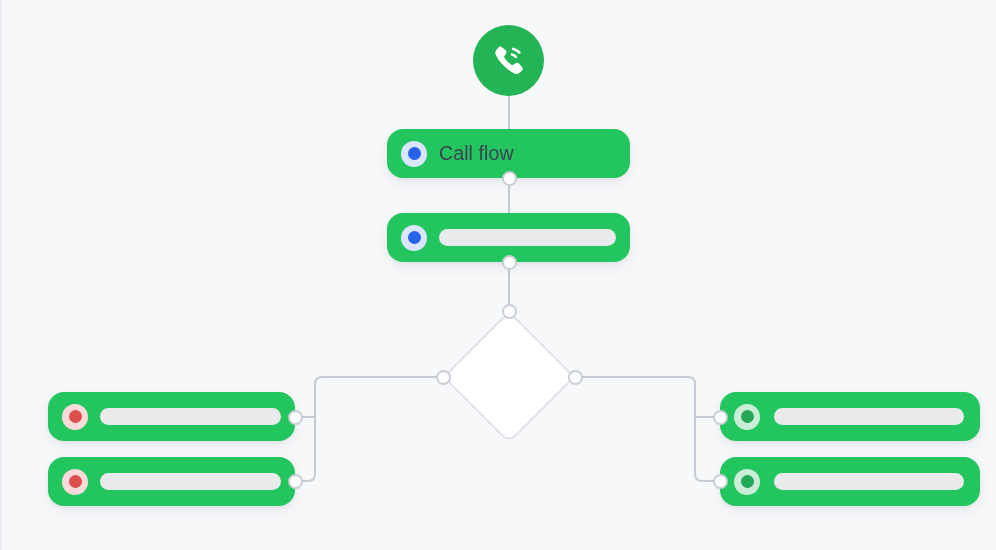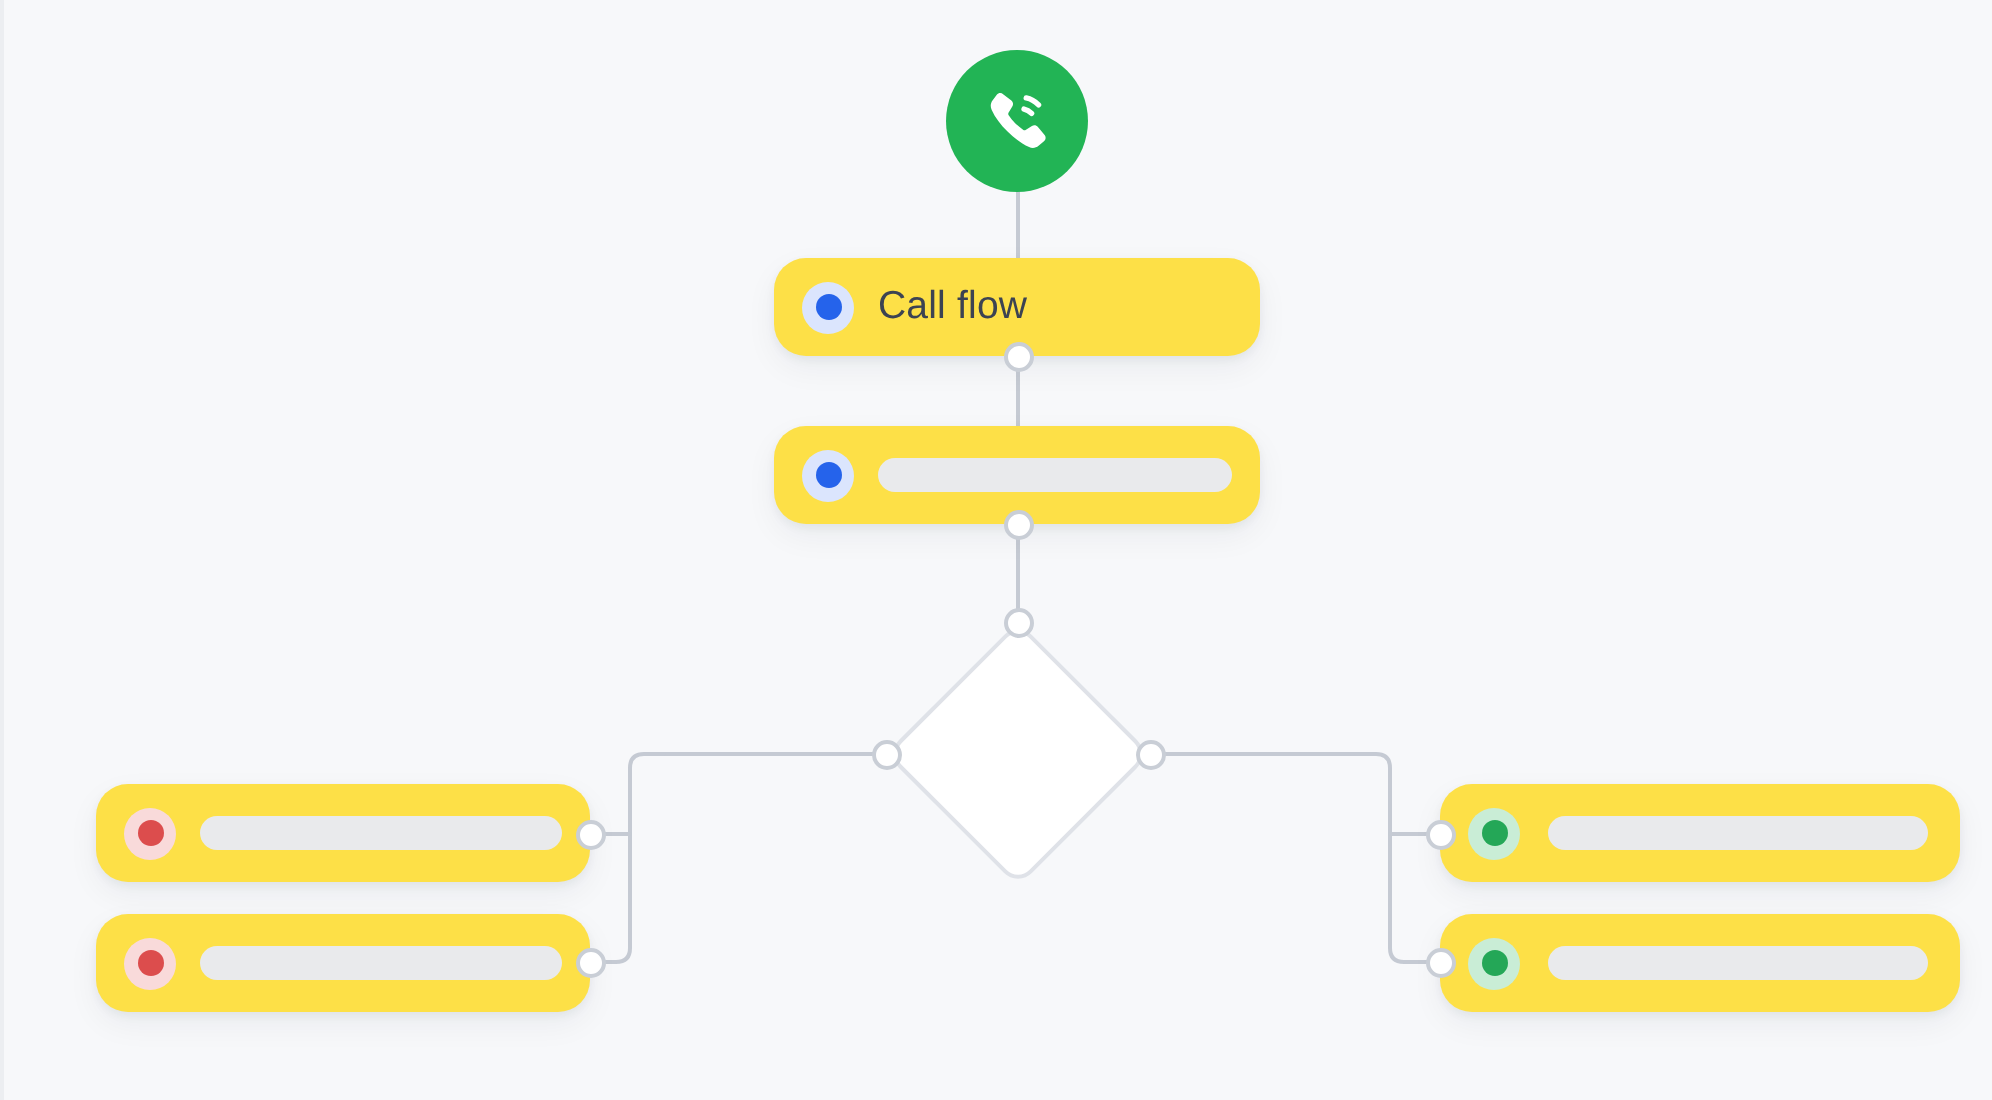--- a/index.html
+++ b/index.html
@@ -59,21 +59,21 @@
     align-items: center;
     justify-content: center;
     z-index: 7;
   }
   .trigger svg { display: block; }
 
   
   .node {
     position: absolute;
     box-sizing: border-box;
-    background: #fde047;
+    background: #22c55e;
     border-radius: 16px;
     display: flex;
     align-items: center;
     box-shadow: 0 2px 5px rgba(22,30,49,.055),
                 0 6px 16px rgba(22,30,49,.055);
     z-index: 5;
   }
 
   .dot-wrap {
     flex: 0 0 auto;

